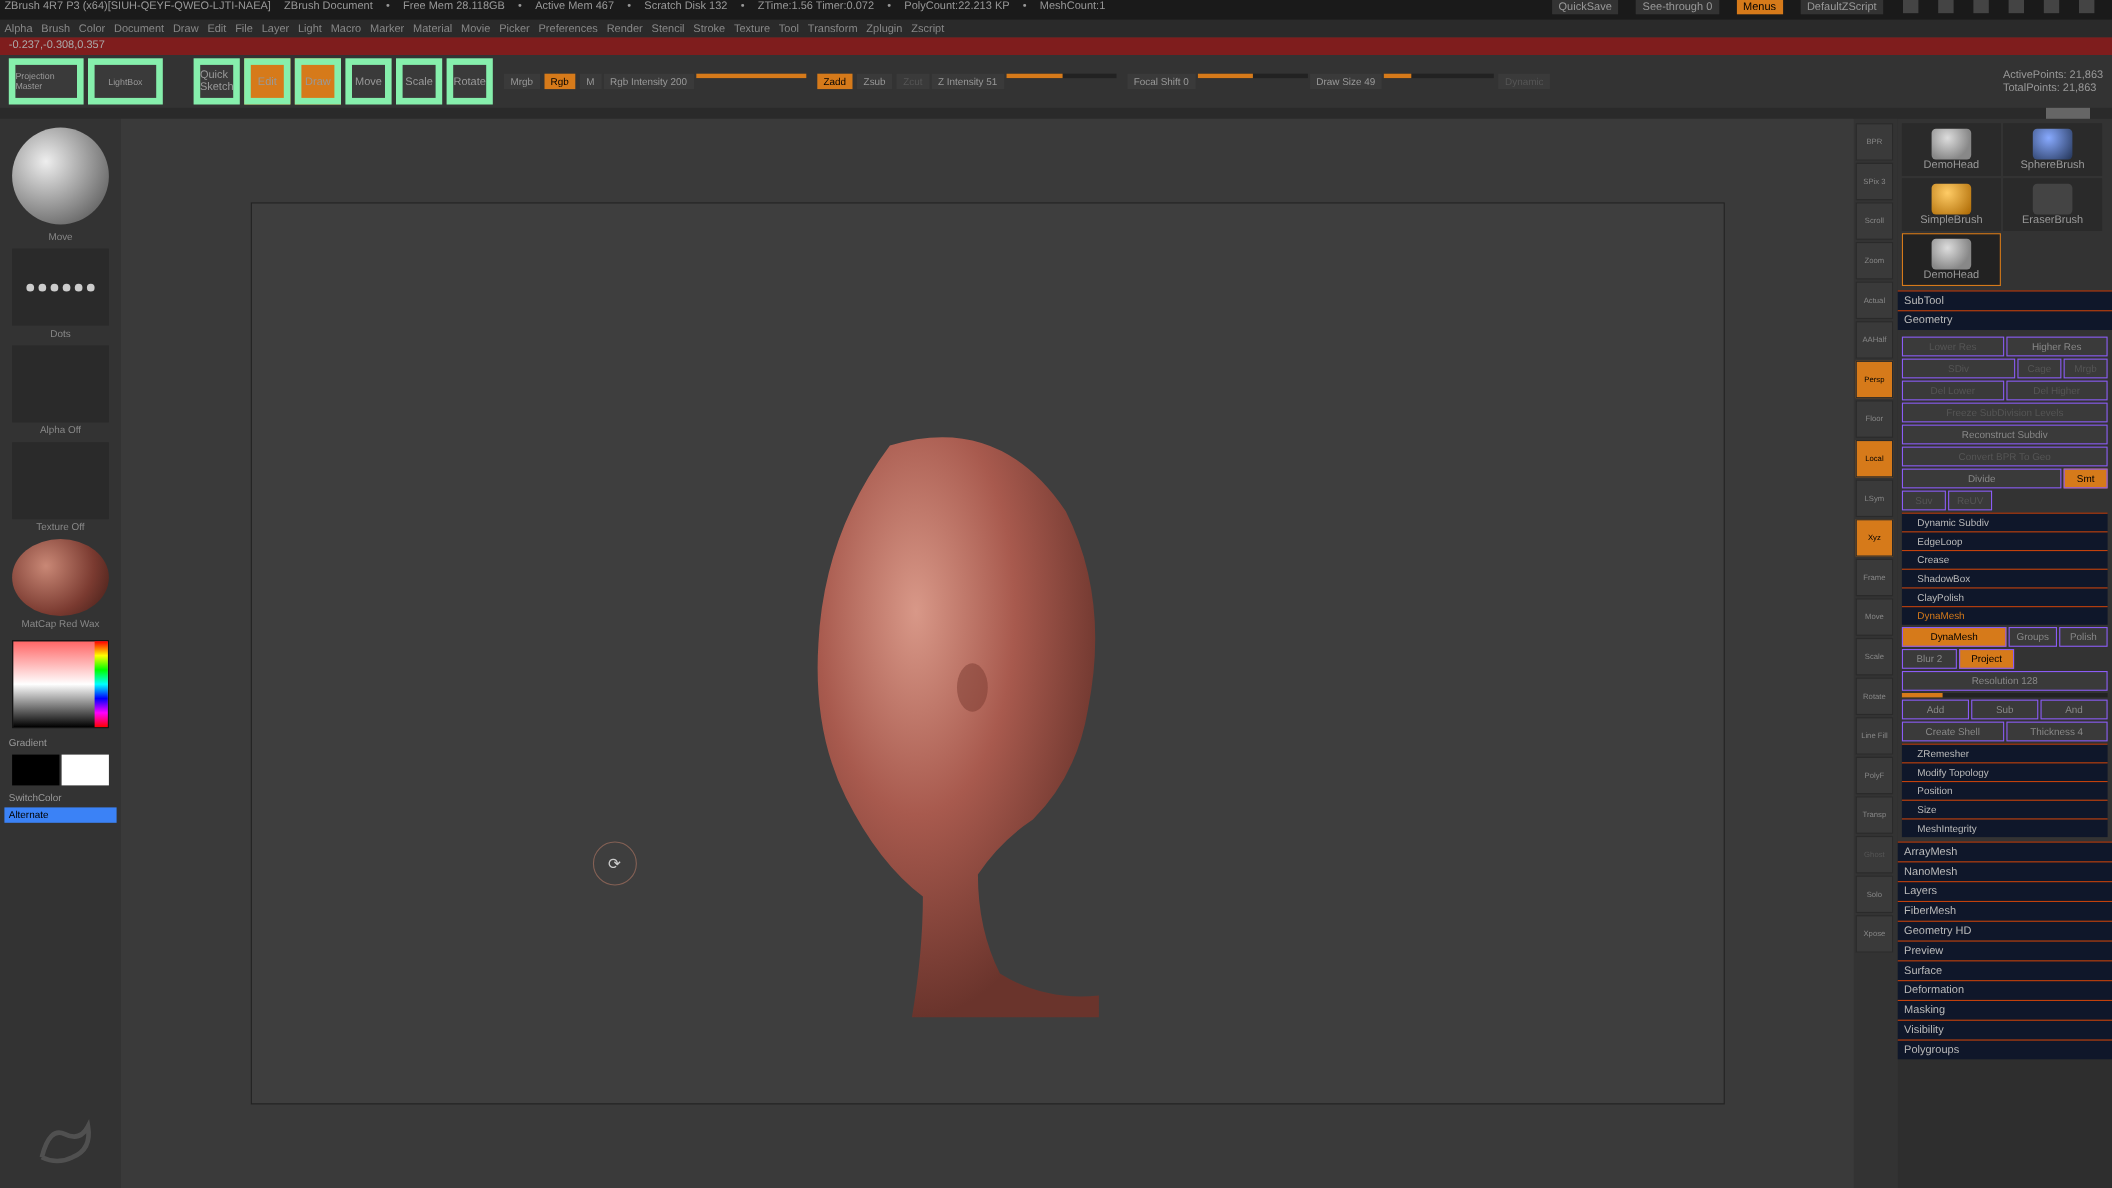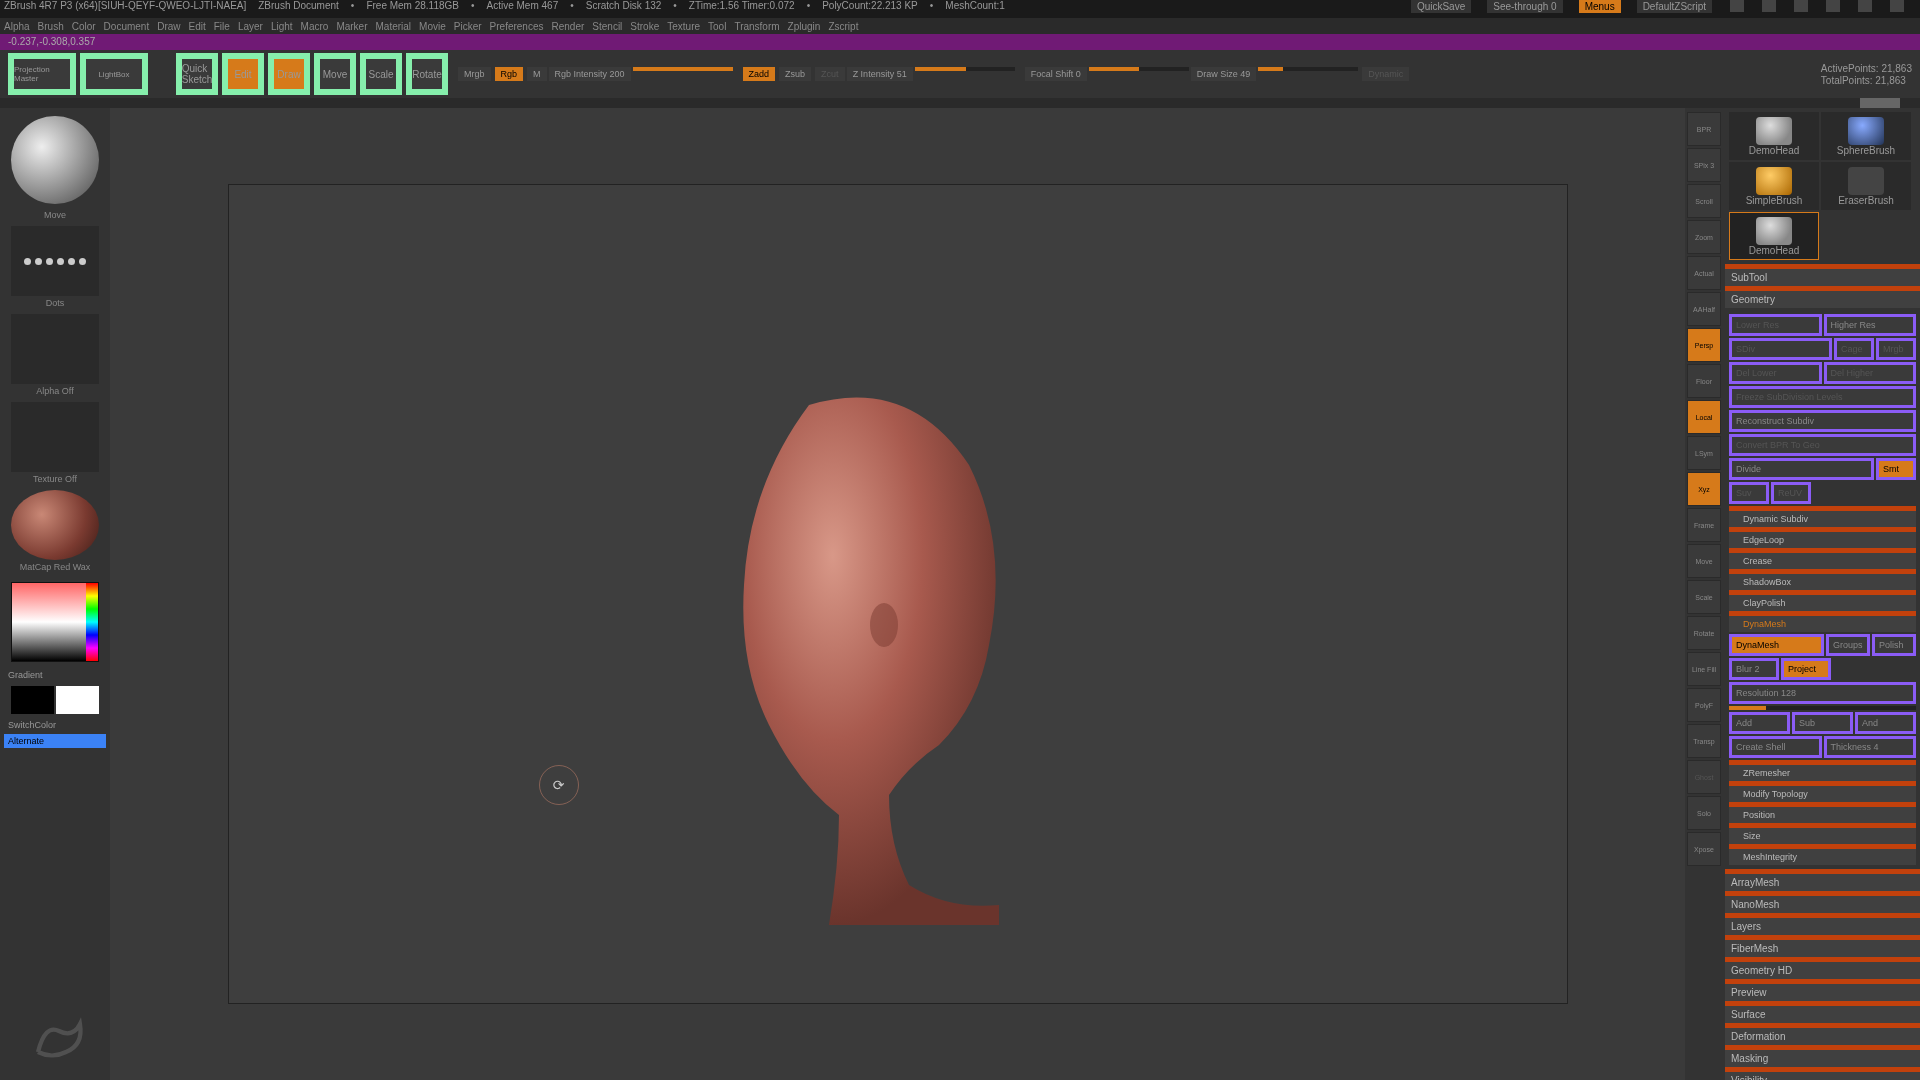--- a/index.html
+++ b/index.html
@@ -4,21 +4,21 @@
 <style>
 *{margin:0;padding:0;box-sizing:border-box;font-family:Arial,sans-serif;font-size:10px;color:#999;user-select:none}
 body{background:#3a3a3a;width:1920px;height:1080px;overflow:hidden}
 .titlebar{height:18px;background:#1a1a1a;display:flex;align-items:flex-start;padding:0 4px;font-size:9px;color:#888}
 .titlebar span{margin-right:12px}
 .titlebar .right{margin-left:auto;display:flex;gap:4px}
 .titlebar .btn{padding:1px 6px;background:#333;color:#999}
 .titlebar .btn.orange{background:#d67a1a;color:#000}
 .menubar{height:16px;background:#2a2a2a;display:flex;align-items:center;padding:0 4px;font-size:9px}
 .menubar span{margin-right:8px;color:#888}
-.coordbar{height:16px;background:#701a75;padding:2px 8px;font-size:10px;color:#aaa}
+.coordbar{height:16px;background:#7f1d1d;padding:2px 8px;font-size:10px;color:#aaa}
 .toolbar{height:48px;background:#333;display:flex;align-items:center;padding:4px 8px;gap:4px}
 .tool-btn{width:42px;height:42px;background:#3a3a3a;display:flex;flex-direction:column;align-items:center;justify-content:center;font-size:8px;color:#999;border:6px solid #86efac}
 .tool-btn.active{background:#d67a1a;color:#000}
 .tool-btn.wide{width:68px}
 .tool-label{background:#3a3a3a;padding:2px 6px;font-size:9px}
 .tool-label.active{background:#d67a1a;color:#000}
 .slider-group{display:flex;flex-direction:row;gap:2px;margin-left:6px}
 .slider-row{display:flex;align-items:center;gap:4px}
 .slider{width:100px;height:4px;background:#222;position:relative}
 .slider-fill{height:100%;background:#d67a1a}
@@ -47,25 +47,25 @@
 .cursor-ring{position:absolute;left:310px;top:580px;width:40px;height:40px;border:1px solid rgba(180,120,100,0.6);border-radius:50%;display:flex;align-items:center;justify-content:center}
 .cursor-ring::after{content:"⟳";color:#ccc;font-size:14px}
 .right-strip{width:40px;background:#333;display:flex;flex-direction:column;gap:2px;padding:4px 2px}
 .rs-btn{width:34px;height:34px;background:#3a3a3a;border:1px solid #2a2a2a;display:flex;flex-direction:column;align-items:center;justify-content:center;font-size:7px;color:#888}
 .rs-btn.active{background:#d67a1a;color:#000}
 .right-panel{width:195px;background:#2e2e2e;display:flex;flex-direction:column;overflow-y:auto}
 .tool-thumbs{display:flex;flex-wrap:wrap;gap:2px;padding:4px;background:#333}
 .thumb{width:90px;height:48px;background:#2a2a2a;display:flex;flex-direction:column;align-items:center;justify-content:center;font-size:8px;color:#888}
 .thumb.sel{background:#222;border:1px solid #d67a1a}
 .thumb-img{width:36px;height:28px;background:radial-gradient(circle at 40% 30%,#ddd,#888 70%);border-radius:4px}
-.section{padding:3px 6px;font-size:10px;color:#bbb;background:#404040;border-top:5px solid #c2410c;cursor:pointer}
+.section{padding:3px 6px;font-size:10px;color:#bbb;background:#0f172a;border-top:1px solid #c2410c;cursor:pointer}
 .section.sub{padding-left:14px;font-size:9px}
 .geo-content{background:#333;padding:4px}
 .geo-row{display:flex;gap:2px;margin:2px 0}
-.geo-btn{flex:1;padding:3px 4px;background:#3a3a3a;font-size:9px;color:#888;border:3px solid #8b5cf6}
+.geo-btn{flex:1;padding:3px 4px;background:#3a3a3a;font-size:9px;color:#888;text-align:center;border:1px solid #8b5cf6}
 .geo-btn.active{background:#d67a1a;color:#000}
 .geo-btn.dim{color:#555}
 .geo-slider{height:4px;background:#222;margin:2px 0;position:relative}
 .geo-slider-fill{height:100%;background:#d67a1a;width:20%}
 .logo{position:absolute;bottom:12px;left:24px;width:70px;height:60px;opacity:0.35}
 .win-ctrl{width:14px;height:12px;background:#444;display:inline-block;margin-left:2px}
 </style>
 </head>
 <body>
 

